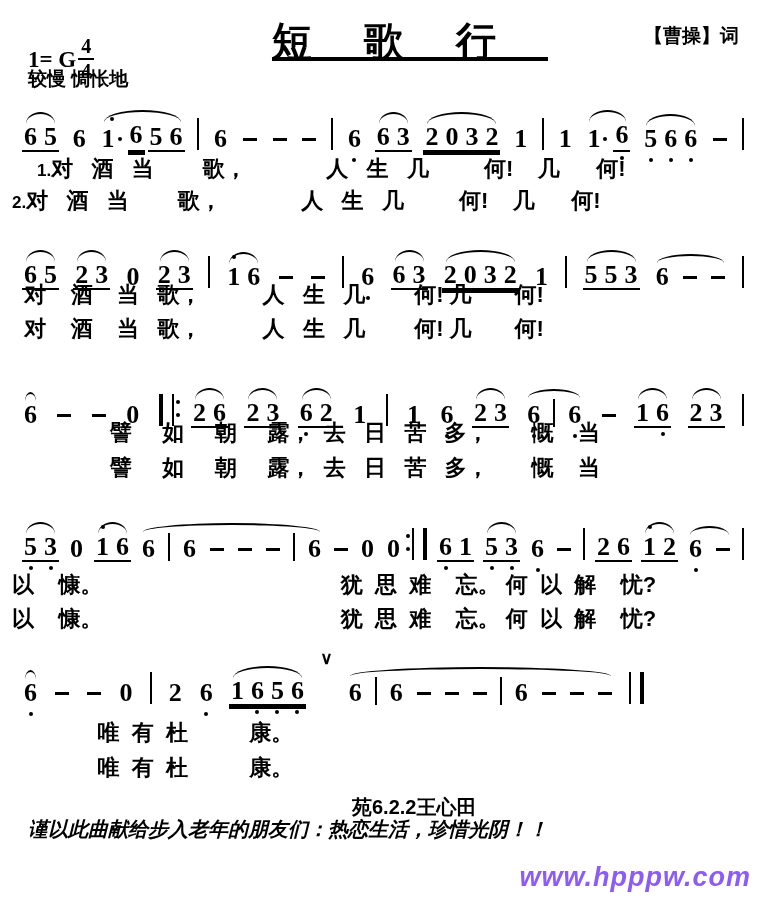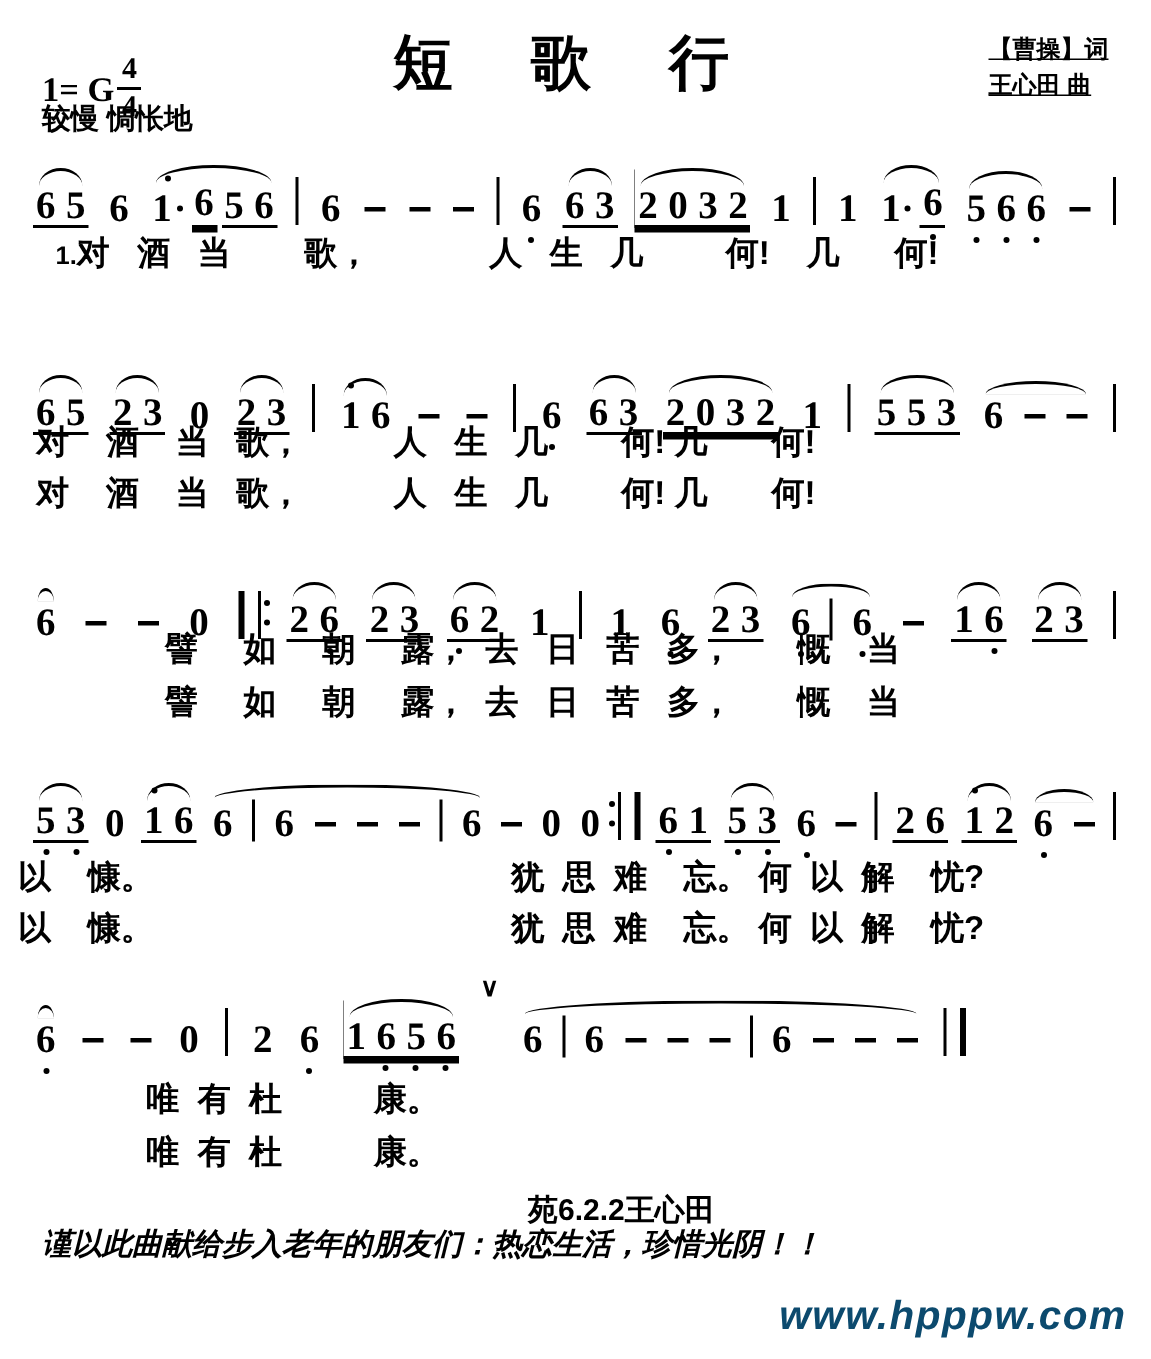--- a/index.html
+++ b/index.html
@@ -6,23 +6,23 @@
   body{width:767px;height:906px;font-family:"Liberation Sans",sans-serif;color:#000;position:relative;overflow:hidden;}
   .page{position:absolute;inset:0;background:#fff;}
 
   
   .keysig{position:absolute;left:28px;top:24px;display:flex;align-items:center;gap:2px;
           font-family:"Liberation Serif",serif;font-weight:700;font-size:23px;line-height:1;margin-top:12px;}
   .frac{display:inline-flex;flex-direction:column;align-items:center;font-size:20px;line-height:1.05;}
   .frac .ft{border-bottom:2px solid #000;padding:0 3px 1px;}
   .frac .fb{padding:1px 3px 0;}
   .tempo{position:absolute;left:28px;top:66px;font-weight:700;font-size:19px;text-align:center;}
-  .title{position:absolute;left:262px;top:14px;font-weight:700;font-size:40px;letter-spacing:52px;white-space:nowrap;
-         font-family:"Liberation Serif",serif;}
-  .credits{position:absolute;right:28px;top:22px;text-align:left;font-weight:700;font-size:16px;line-height:1.5;text-decoration:underline;}
+  .title{position:absolute;left:272px;top:14px;font-weight:700;font-size:40px;letter-spacing:52px;white-space:nowrap;
+         font-family:"Liberation Serif",serif;text-decoration:underline;}
+  .credits{position:absolute;right:28px;top:22px;text-align:center;font-weight:700;font-size:19px;line-height:1.5;}
 
   
   .music-line{position:absolute;left:22px;right:22px;height:58px;display:flex;
               justify-content:space-between;align-items:flex-end;}
   .music-line .note{position:relative;display:inline-block;
         font-family:"Liberation Serif",serif;font-weight:700;font-size:26px;line-height:1;padding:0 2px;}
   .note .dg{display:inline-block;}
   .note.u1{border-bottom:2px solid #000;padding-bottom:2px;}
   .note.u2{border-bottom:2px solid #000;box-shadow:0 3px 0 #000;padding-bottom:2px;}
   .octdot{position:absolute;left:50%;margin-left:-2px;width:4px;height:4px;border-radius:50%;background:#000;}
@@ -55,21 +55,21 @@
 
   .breath{align-self:flex-start;font-weight:700;font-size:17px;line-height:1;margin-top:2px;}
 
   
   .lyrics-row{position:absolute;left:12px;right:6px;font-weight:700;font-size:22px;line-height:1.2;white-space:pre;}
   .vnum{font-size:17px;}
 
   .contact{position:absolute;left:352px;top:726px;font-weight:700;font-size:20px;line-height:1.62;white-space:pre;}
   .dedication{position:absolute;left:28px;top:816px;font-weight:700;font-size:20px;font-style:italic;}
   .watermark{position:absolute;right:16px;top:862px;font-weight:700;font-style:italic;font-size:27px;
-             color:#0c4a6e;letter-spacing:1px;}
+             color:#8b5cf6;letter-spacing:1px;}
 
   
   #ml0{top:94px;}  #ml1{top:232px;} #ml2{top:370px;} #ml3{top:504px;} #ml4{top:648px;right:122px;}
   #ly0a{top:156px;margin-left:25px;} #ly0b{top:188px;}
   #ly1a{top:282px;} #ly1b{top:316px;}
   #ly2a{top:420px;} #ly2b{top:455px;}
   #ly3a{top:572px;} #ly3b{top:606px;}
   #ly4a{top:720px;} #ly4b{top:755px;}
 </style>
 </head>
@@ -81,21 +81,20 @@
     <span>1= G</span>
     <span class="frac">
       <span class="ft">4</span>
       <span class="fb">4</span>
     </span>
   </div>
   <div class="tempo">较慢 惆怅地</div>
   <div class="title">短歌行</div>
   <div class="credits">
     <div>【曹操】词</div>
-    <div>王心田 曲</div>
   </div>
 
   <div class="music-line" id="ml0">
       <span class="group slur gu1">
         <span class="note"><span class="dg">6</span></span>
         <span class="note"><span class="dg">5</span></span>
       </span>
       <span class="note"><span class="dg">6</span></span>
       <span class="group slur">
         <span class="note"><span class="dg">1</span><span class="augdot"></span><span class="octdot above"></span></span>
@@ -131,20 +130,21 @@
       </span>
       <span class="group slur">
         <span class="note"><span class="dg">5</span><span class="octdot below"></span></span>
         <span class="note"><span class="dg">6</span><span class="octdot below"></span></span>
         <span class="note"><span class="dg">6</span><span class="octdot below"></span></span>
       </span>
       <span class="note dash"><span class="dg">-</span></span>
       <span class="bl bl-s"></span>
     </div>
   <div class="lyrics-row" id="ly0a"><span class="vnum">1.</span><span>对   酒   当        歌，             人   生   几         何!    几      何!</span></div>
+  <div class="lyrics-row" id="ly0b"><span class="vnum">2.</span><span>对   酒   当        歌，             人   生   几         何!    几      何!</span></div>
 
   <div class="music-line" id="ml1">
       <span class="group slur gu1">
         <span class="note"><span class="dg">6</span></span>
         <span class="note"><span class="dg">5</span></span>
       </span>
       <span class="group slur gu1">
         <span class="note"><span class="dg">2</span></span>
         <span class="note"><span class="dg">3</span></span>
       </span>

